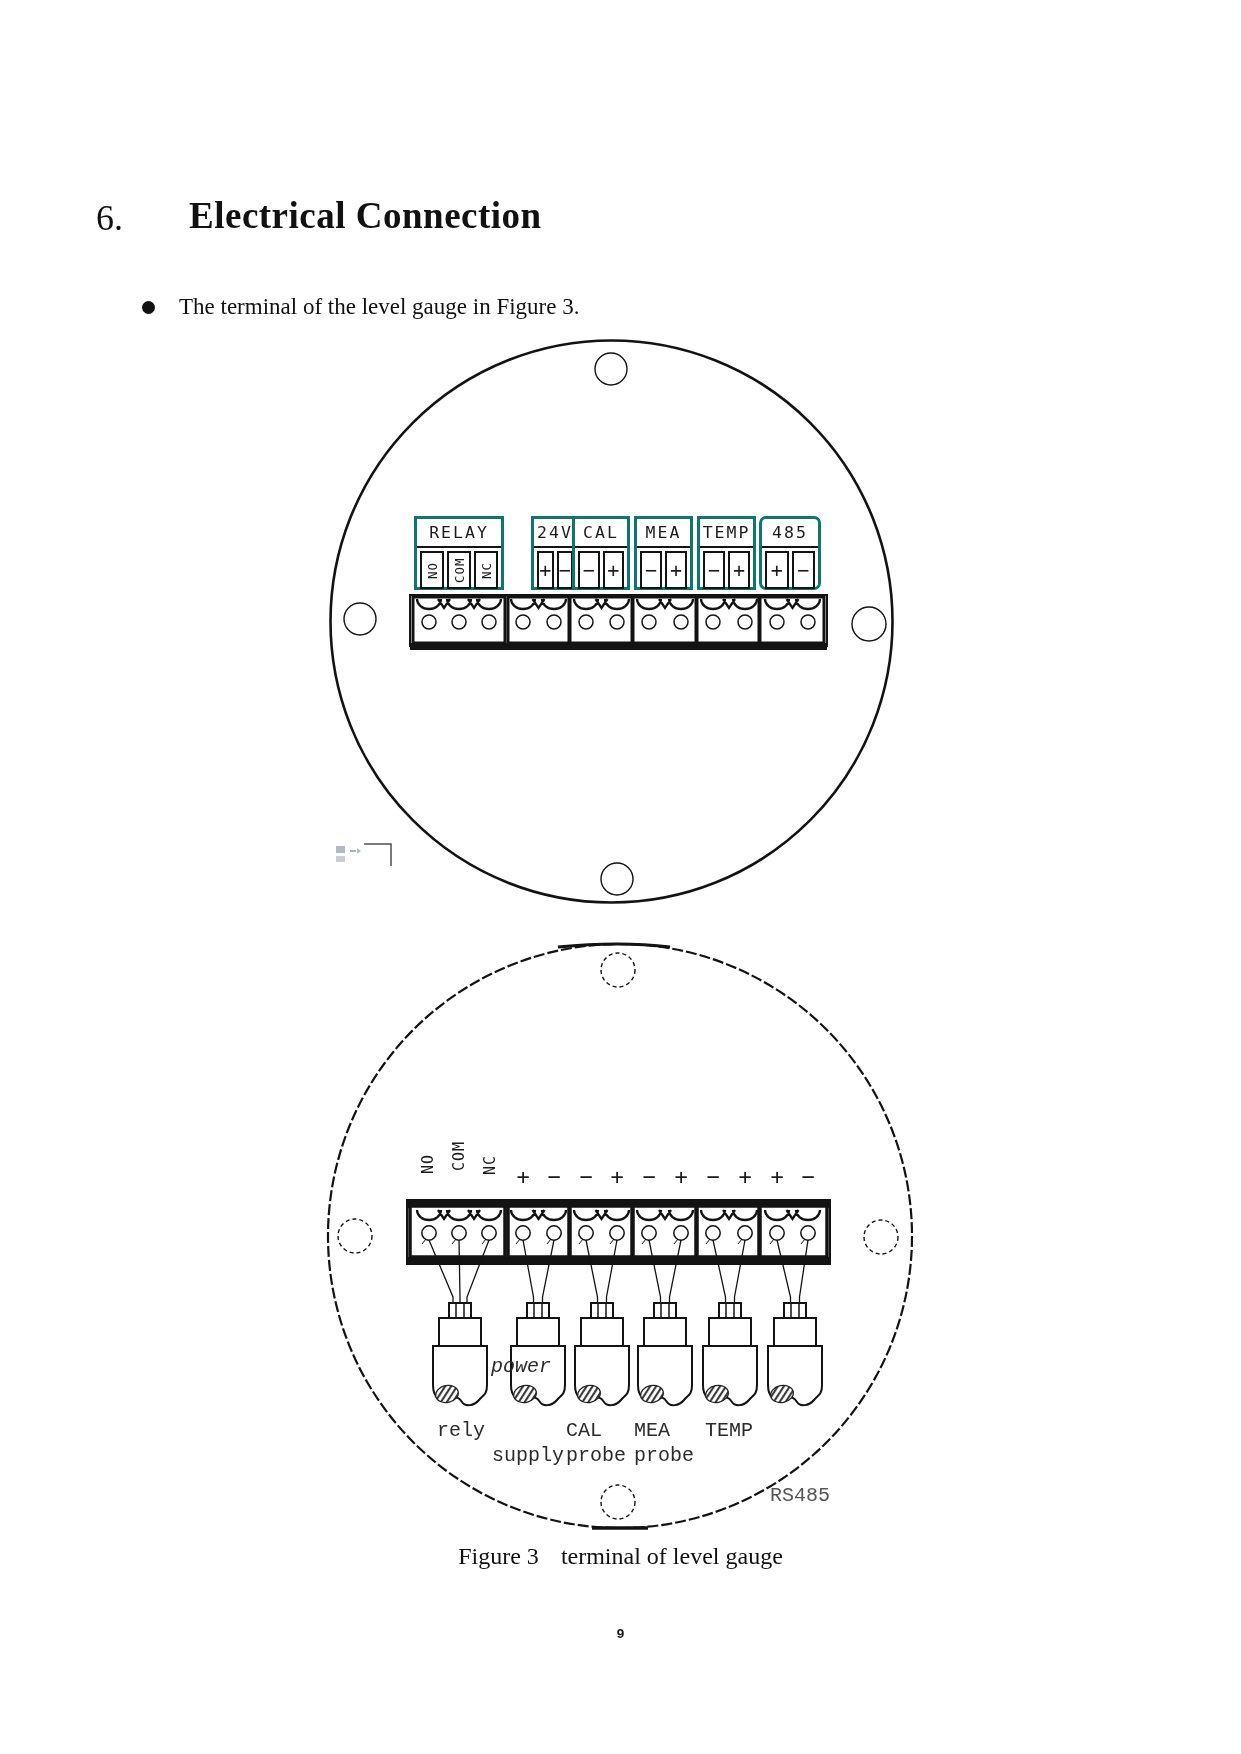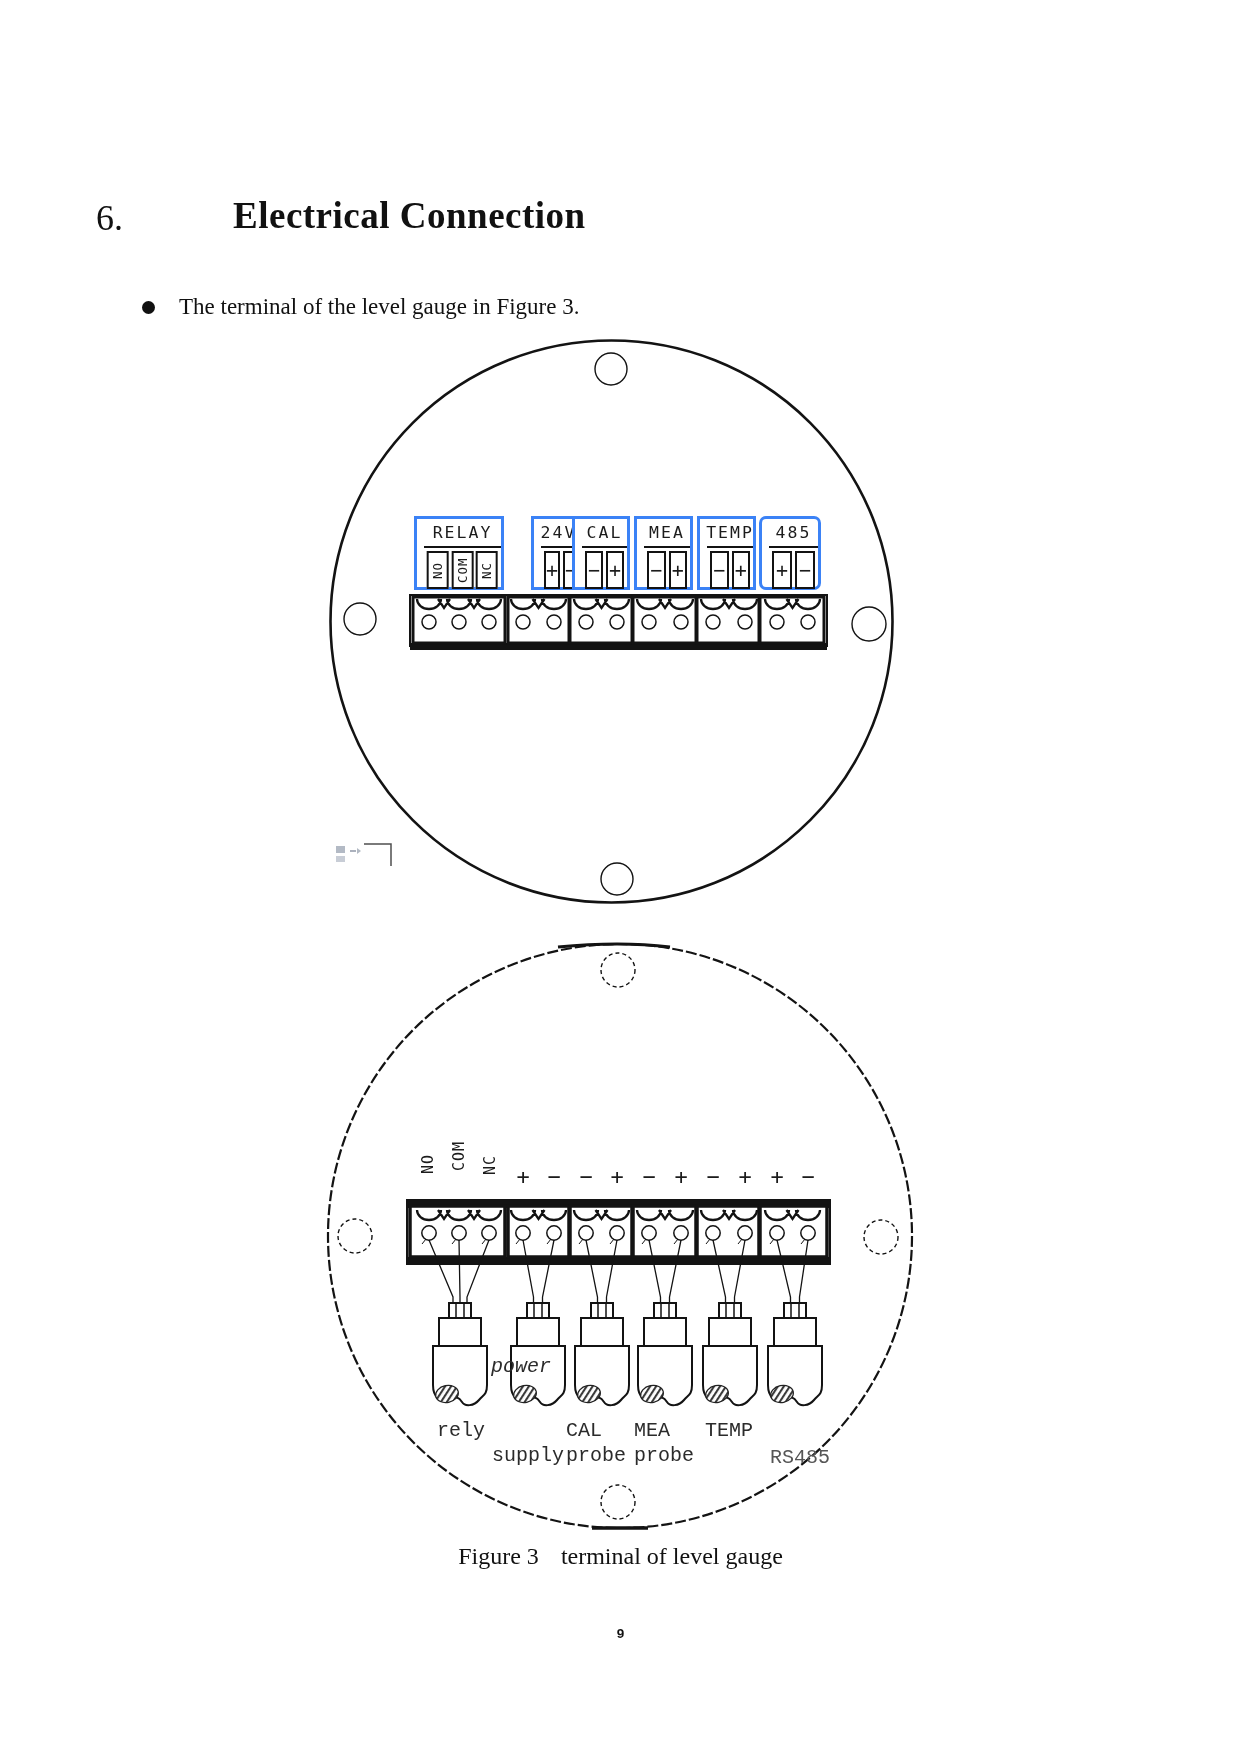--- a/index.html
+++ b/index.html
@@ -3,25 +3,25 @@
 <meta charset="utf-8">
 <style>
   html,body{margin:0;padding:0;}
   body{
     width:1241px;height:1754px;position:relative;background:#ffffff;
     font-family:"Liberation Serif", serif;color:#111;overflow:hidden;
   }
   .abs{position:absolute;}
   
   #title-number{left:96px;top:197px;font-size:36px;font-weight:400;}
-  #title-text{left:189px;top:194px;font-size:37px;font-weight:700;letter-spacing:.5px;margin-left:44px;}
+  #title-text{left:189px;top:194px;font-size:37px;font-weight:700;letter-spacing:.5px;}
   #bullet-dot{left:142px;top:301px;width:13px;height:13px;border-radius:50%;background:#111;}
   #bullet-text{left:179px;top:294px;font-size:23px;}
   
-  .tblock{position:absolute;top:516px;height:74px;border:3px solid #3b82f6;background:#fff;box-sizing:border-box;padding-left:7px;}
+  .tblock{position:absolute;top:516px;height:74px;border:3px solid #0f766e;background:#fff;box-sizing:border-box;}
   .ttitle{height:27px;border-bottom:2.5px solid #131313;display:flex;align-items:center;justify-content:center;
           font-family:"DejaVu Sans Mono",monospace;font-size:16.5px;letter-spacing:2px;color:#1c1c1c;}
   .tpins{display:flex;gap:3px;padding:3px;height:38px;box-sizing:content-box;}
   .tpin{flex:1;border:2.5px solid #131313;display:flex;align-items:center;justify-content:center;
         font-family:"DejaVu Sans Mono",monospace;font-size:20px;color:#1c1c1c;background:#fff;}
   .tpin.vert{writing-mode:vertical-rl;transform:rotate(180deg);font-size:12.5px;letter-spacing:1px;}
   
   .vlabel{position:absolute;writing-mode:vertical-rl;transform:rotate(180deg);
           font-family:"DejaVu Sans Mono",monospace;font-size:15px;letter-spacing:1px;color:#1c1c1c;}
   .sign{position:absolute;top:1164px;transform:translateX(-50%);
@@ -263,21 +263,21 @@
 <div class="sign" style="left:745px;">+</div>
 <div class="sign" style="left:777px;">+</div>
 <div class="sign" style="left:808px;">−</div>
 
 <div class="plabel" style="left:461px;top:1419px;"></div>
 <div class="plabel" style="left:461px;top:1419px;">rely</div>
 <div class="plabel" style="left:521px;top:1355px;font-style:italic;">power</div>
 <div class="plabel" style="left:584px;top:1419px;">CAL</div>
 <div class="plabel" style="left:652px;top:1419px;">MEA</div>
 <div class="plabel" style="left:729px;top:1419px;">TEMP</div>
-<div class="plabel gray" style="left:800px;top:1446px;">RS485</div>
+<div class="plabel gray" style="left:800px;top:1484px;">RS485</div>
 <div class="plabel" style="left:528px;top:1444px;">supply</div>
 <div class="plabel" style="left:596px;top:1444px;">probe</div>
 <div class="plabel" style="left:664px;top:1444px;">probe</div>
 
 <div class="abs" id="caption">
   <span>Figure 3</span><span class="gap"></span><span>terminal of level gauge</span>
 </div>
 <div class="abs" id="page-number">9</div>
 
 </body></html>

